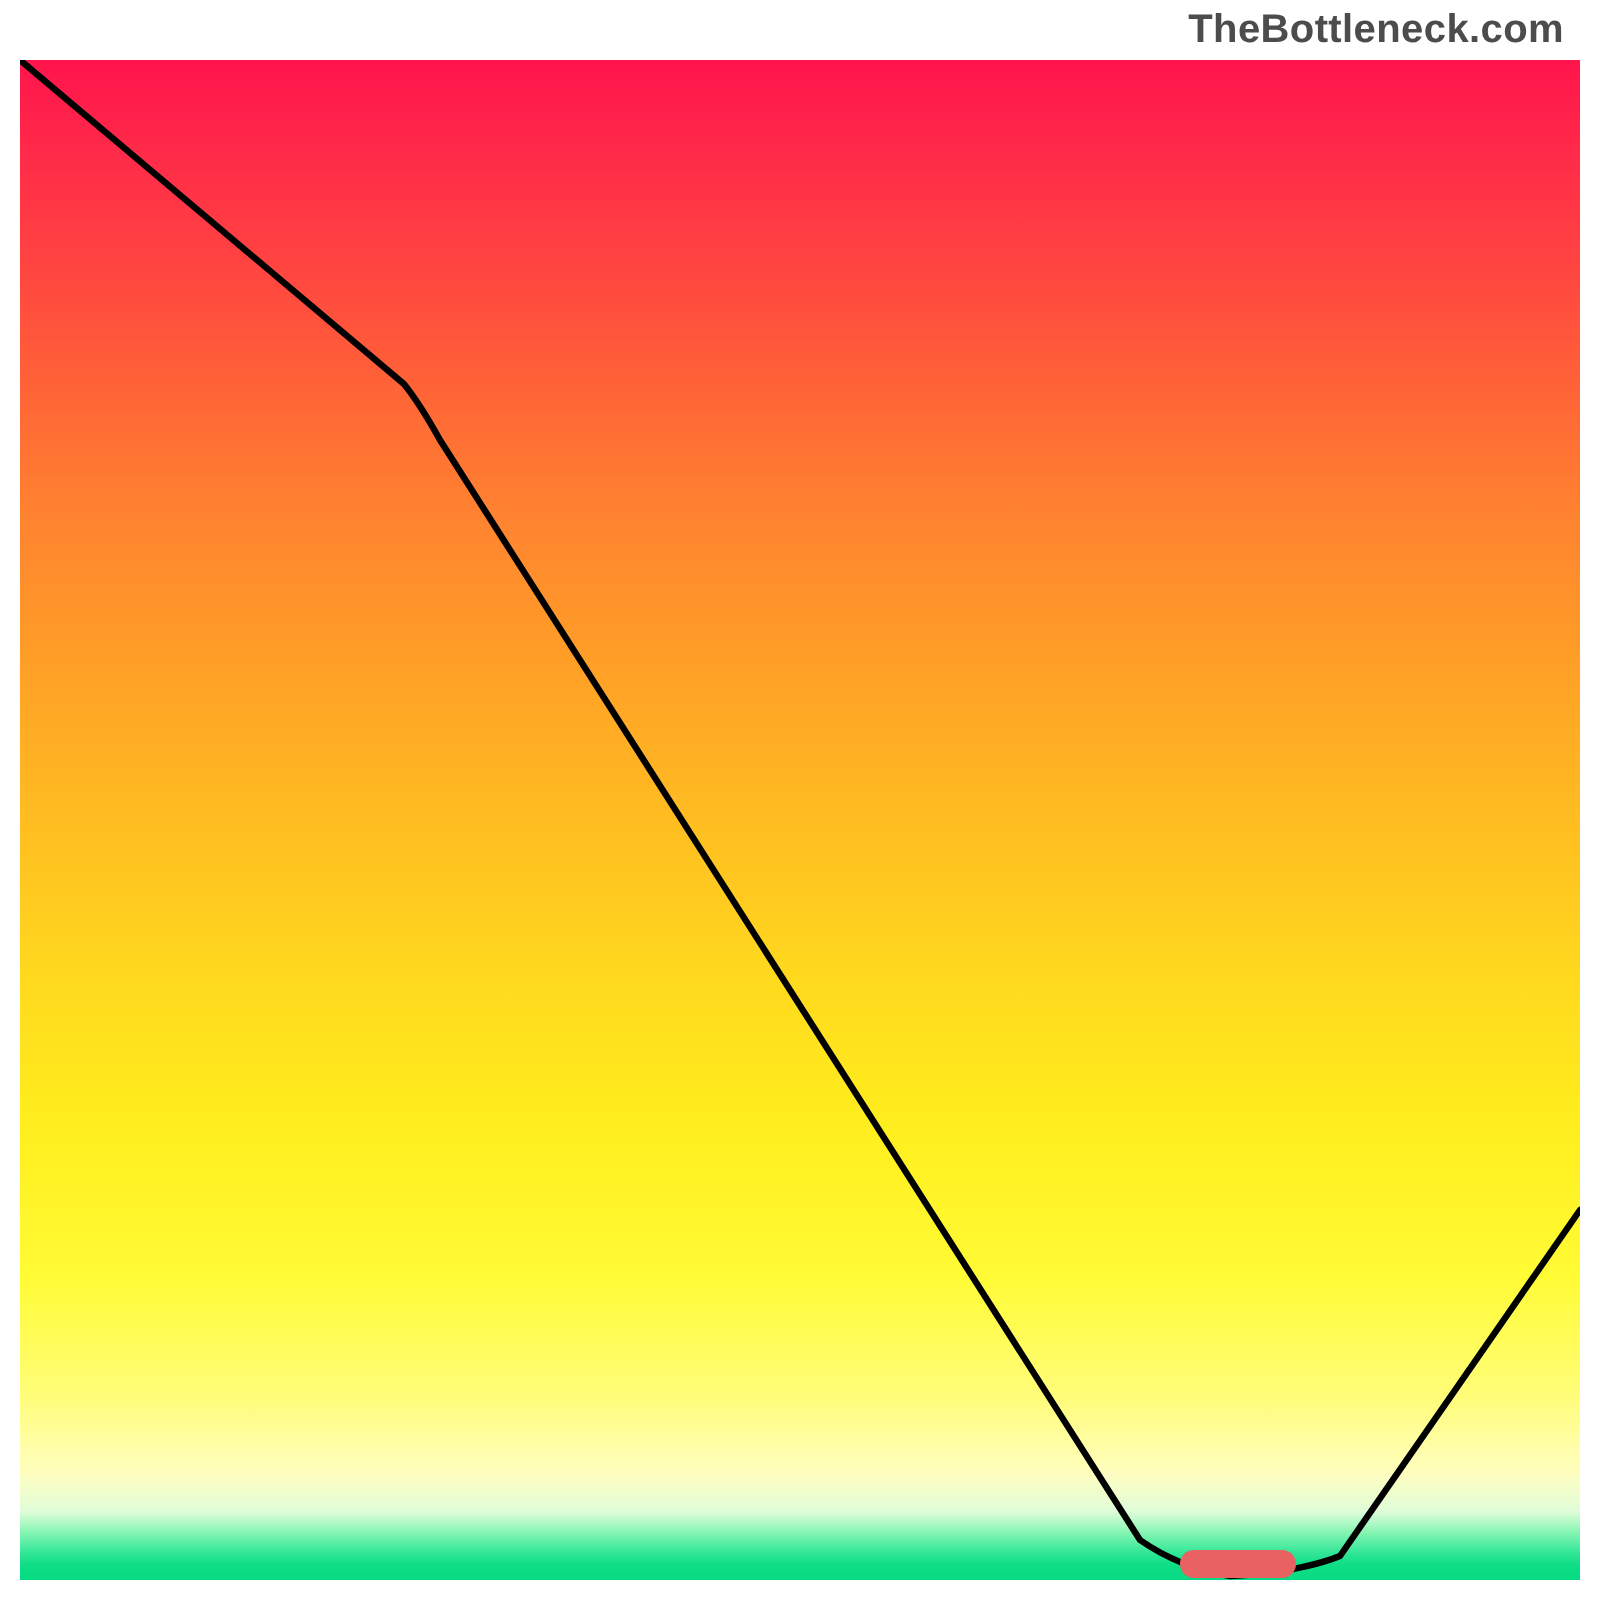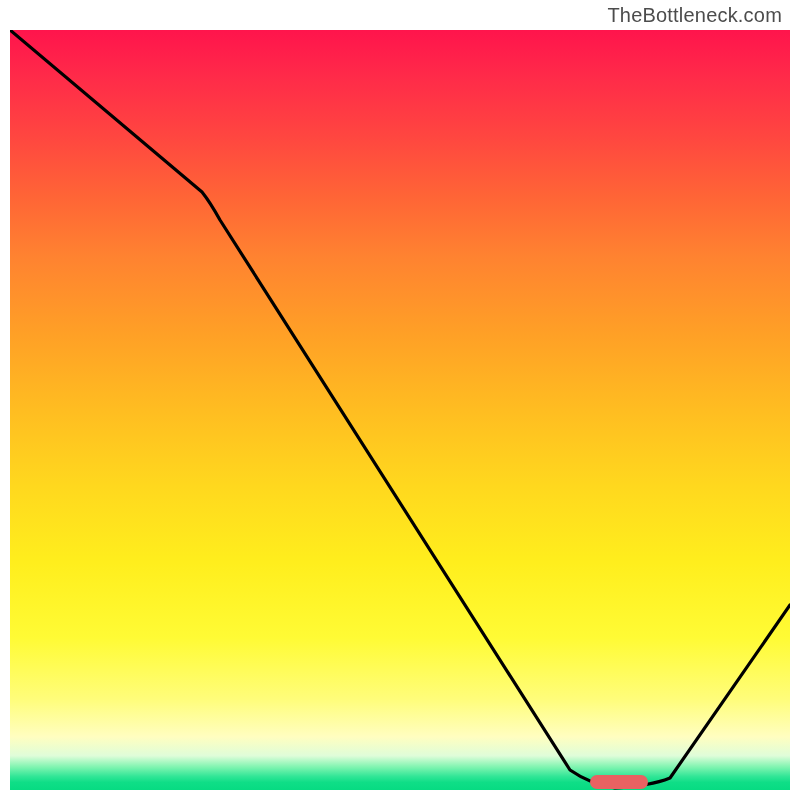--- a/index.html
+++ b/index.html
@@ -14,21 +14,21 @@
   .container {
     width: 800px;
     height: 800px;
     position: relative;
   }
   .attribution {
     position: absolute;
     top: 4px;
     right: 18px;
     font-size: 20px;
-    font-weight: normal;
+    font-weight: bold;
     color: #4c4c4c;
     letter-spacing: 0.2px;
   }
   .plot {
     position: absolute;
     left: 10px;
     top: 30px;
     width: 780px;
     height: 760px;
     background: linear-gradient(to bottom,

